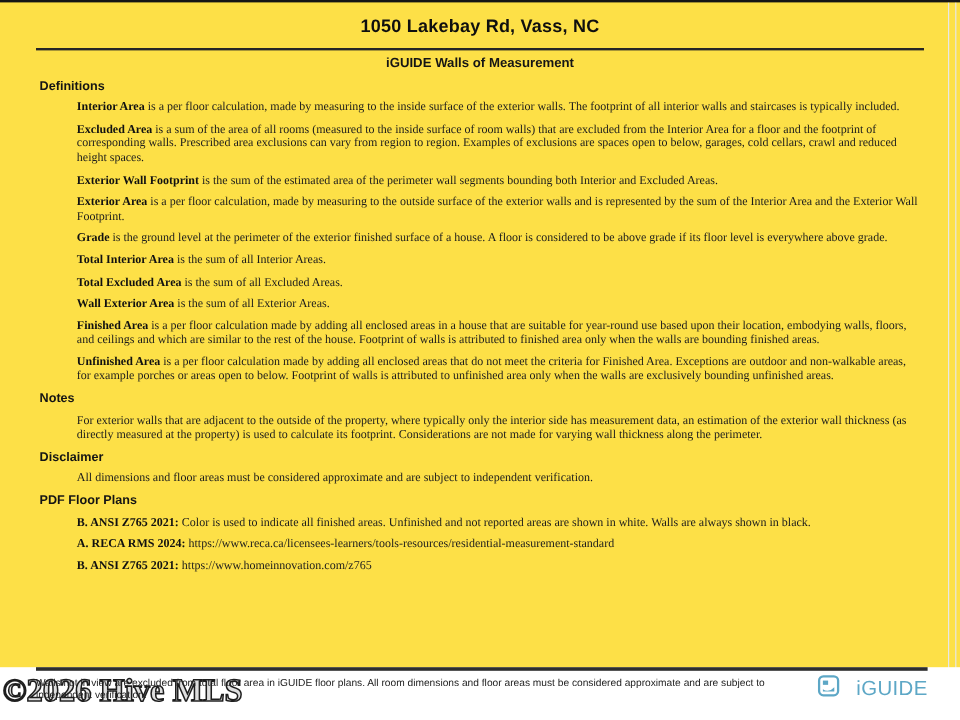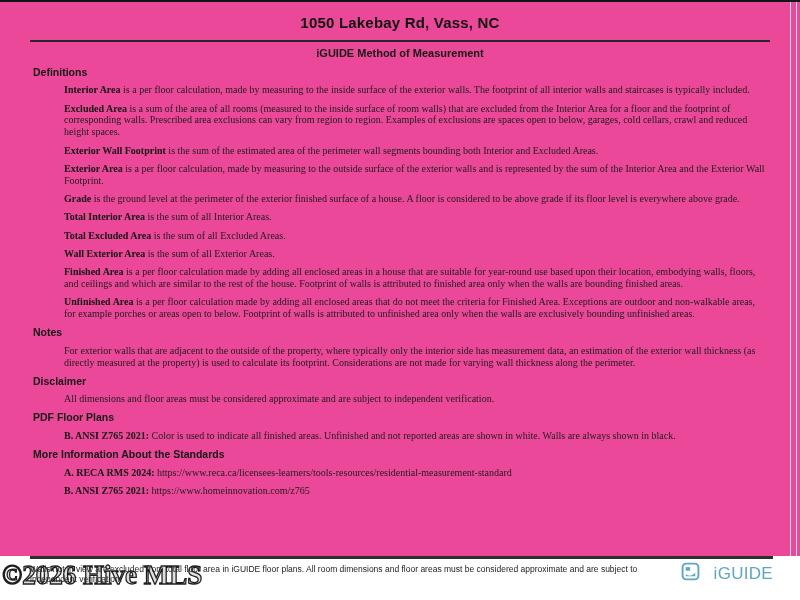--- a/index.html
+++ b/index.html
@@ -1,17 +1,17 @@
 <!DOCTYPE html>
 <html><head>
 <meta charset="utf-8">
 <style>
   html,body { margin:0; padding:0; background:#fff; }
   .page {
-    position:relative; width:800px; height:600px; background:#ec4899;
+    position:relative; width:800px; height:600px; background:#fde047;
     font-family:"Liberation Sans", sans-serif; color:#1c1c1c;
     overflow:hidden; box-sizing:border-box; border-top:2px solid #151515;
   }
   .edge-line { position:absolute; top:0; bottom:0; width:1px; background:#e7e7e7; }
   .edge-a { right:3px; } .edge-b { right:9px; }
 
   .doc-title { margin-top:12px; text-align:center; font-size:15px; font-weight:bold; color:#0f0f0f; letter-spacing:.2px; }
   .title-rule { margin:9px 30px 0 30px; border:0; border-top:2px solid #262626; }
   .doc-subtitle { margin-top:5px; text-align:center; font-size:11px; font-weight:bold; color:#151515; }
 
@@ -34,21 +34,21 @@
 </style>
 </head>
 <body>
 
 <div class="page">
   <div class="edge-line edge-a"></div>
   <div class="edge-line edge-b"></div>
 
   <div class="doc-title">1050 Lakebay Rd, Vass, NC</div>
   <hr class="title-rule">
-  <div class="doc-subtitle">iGUIDE Method of Measurement</div>
+  <div class="doc-subtitle">iGUIDE Walls of Measurement</div>
 
   <div class="content">
 
     <div class="sec-heading">Definitions</div>
 
     <p class="def"><b>Interior Area</b><span> is a per floor calculation, made by measuring to the inside surface of the exterior walls. The footprint of all interior walls and staircases is typically included.</span></p>
     <p class="def"><b>Excluded Area</b><span> is a sum of the area of all rooms (measured to the inside surface of room walls) that are excluded from the Interior Area for a floor and the footprint of corresponding walls. Prescribed area exclusions can vary from region to region. Examples of exclusions are spaces open to below, garages, cold cellars, crawl and reduced height spaces.</span></p>
     <p class="def"><b>Exterior Wall Footprint</b><span> is the sum of the estimated area of the perimeter wall segments bounding both Interior and Excluded Areas.</span></p>
     <p class="def"><b>Exterior Area</b><span> is a per floor calculation, made by measuring to the outside surface of the exterior walls and is represented by the sum of the Interior Area and the Exterior Wall Footprint.</span></p>
     <p class="def"><b>Grade</b><span> is the ground level at the perimeter of the exterior finished surface of a house. A floor is considered to be above grade if its floor level is everywhere above grade.</span></p>
@@ -60,21 +60,20 @@
 
     <div class="sec-heading">Notes</div>
     <p class="def">For exterior walls that are adjacent to the outside of the property, where typically only the interior side has measurement data, an estimation of the exterior wall thickness (as directly measured at the property) is used to calculate its footprint. Considerations are not made for varying wall thickness along the perimeter.</p>
 
     <div class="sec-heading">Disclaimer</div>
     <p class="def">All dimensions and floor areas must be considered approximate and are subject to independent verification.</p>
 
     <div class="sec-heading">PDF Floor Plans</div>
     <p class="def"><b>B. ANSI Z765 2021:</b><span> Color is used to indicate all finished areas. Unfinished and not reported areas are shown in white. Walls are always shown in black.</span></p>
 
-    <div class="sec-heading">More Information About the Standards</div>
     <p class="def"><b>A. RECA RMS 2024:</b><span> https://www.reca.ca/licensees-learners/tools-resources/residential-measurement-standard</span></p>
     <p class="def"><b>B. ANSI Z765 2021:</b><span> https://www.homeinnovation.com/z765</span></p>
 
   </div>
 
   <div class="footer">
     <div class="footer-rule"></div>
     <div class="footer-text">Walls not in view are excluded from total floor area in iGUIDE floor plans. All room dimensions and floor areas must be considered approximate and are subject to independent verification.</div>
     <div class="logo">
       <span>

